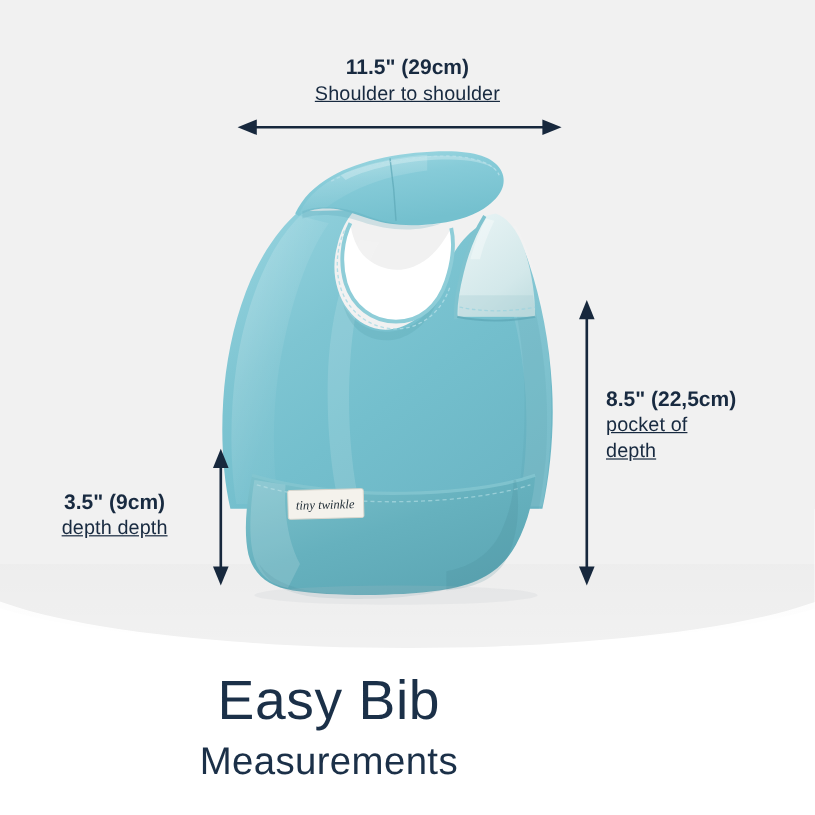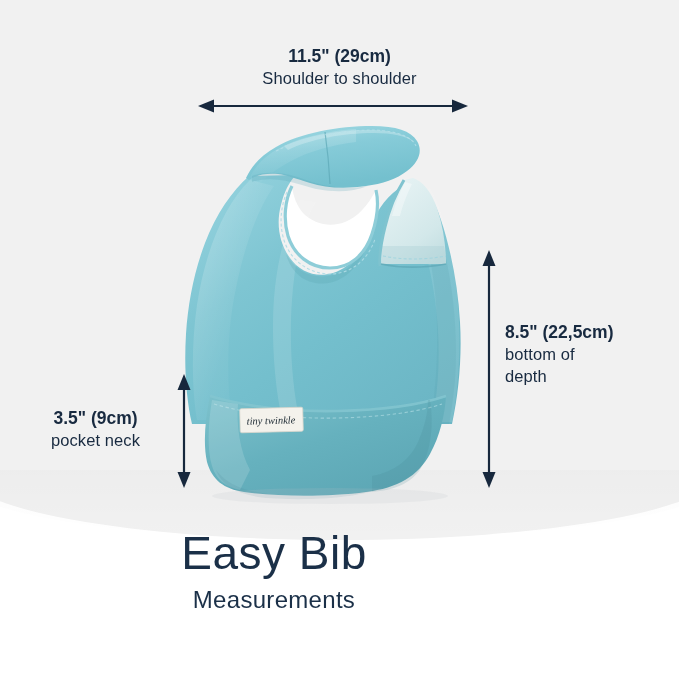--- a/index.html
+++ b/index.html
@@ -49,20 +49,21 @@
     font-weight: bold;
     letter-spacing: 0px;
     white-space: nowrap;
     line-height: 1.25;
   }
   .label .small {
     font-size: 16.5px;
     font-weight: 400;
     line-height: 1.32;
     white-space: nowrap;
+    text-decoration: underline;
   }
 
   #label-shoulder {
     left: 0;
     top: 46px;
     width: 679px;
     text-align: center;
   }
   #label-neck {
     left: 505px;
@@ -89,34 +90,34 @@
     top: 0;
     width: 679px;
     height: 679px;
     overflow: visible;
   }
 
   
   #title-block {
     position: absolute;
     left: 0;
-    top: 530px;
+    top: 560px;
     width: 548px;
     text-align: center;
   }
   #title-main {
     color: #1b3048;
     font-size: 46px;
     font-weight: 400;
     letter-spacing: 0.5px;
     line-height: 1.0;
   }
   #title-sub {
     color: #1b3048;
-    font-size: 24px;
+    font-size: 32px;
     font-weight: 400;
     letter-spacing: 0.3px;
     margin-top: 12px;
     line-height: 1.0;
   }
 </style>
 </head>
 <body>
 
 <div id="page">
@@ -282,27 +283,27 @@
     <polygon points="11,114 4.5,98 17.5,98" fill="#17283d"></polygon>
   </svg>
 
   <div class="label" id="label-shoulder">
     <div class="big">11.5" (29cm)</div>
     <div class="small">Shoulder to shoulder</div>
   </div>
 
   <div class="label" id="label-neck">
     <div class="big">8.5" (22,5cm)</div>
-    <div class="small">bottom of</div>
+    <div class="small">pocket of</div>
     <div class="small">depth</div>
   </div>
 
   <div class="label" id="label-pocket">
     <div class="big">3.5" (9cm)</div>
-    <div class="small">pocket neck</div>
+    <div class="small">depth depth</div>
   </div>
 
   <div id="title-block">
     <div id="title-main">Easy Bib</div>
     <div id="title-sub">Measurements</div>
   </div>
 
 </div>
 
 </body></html>

